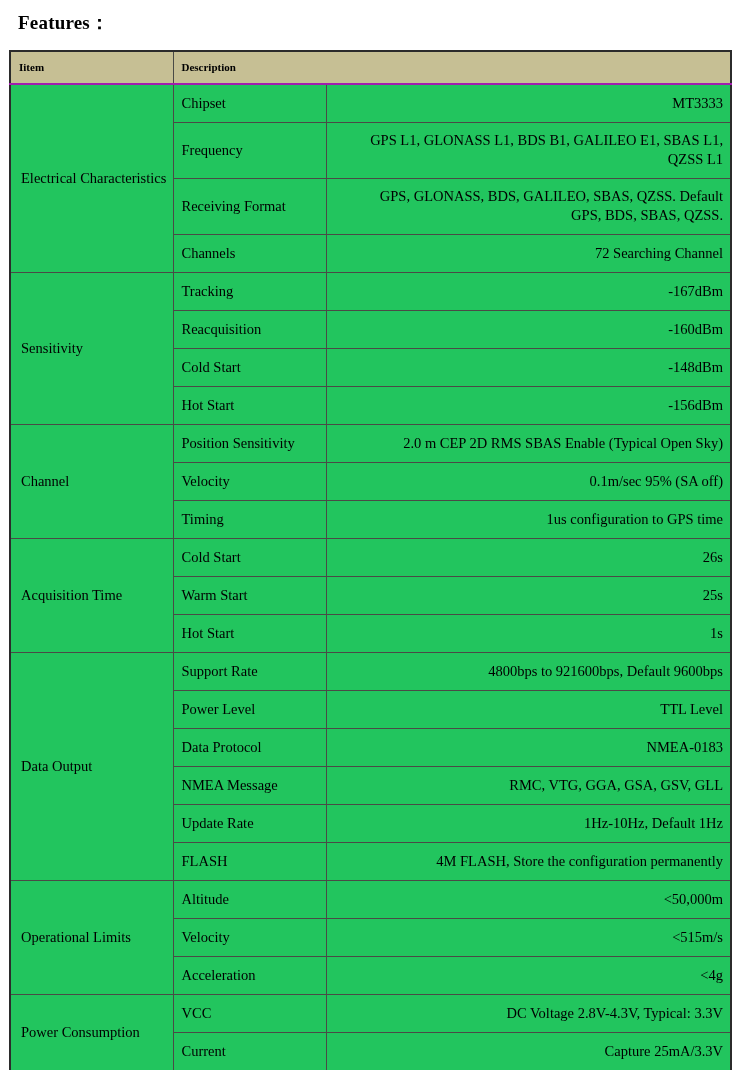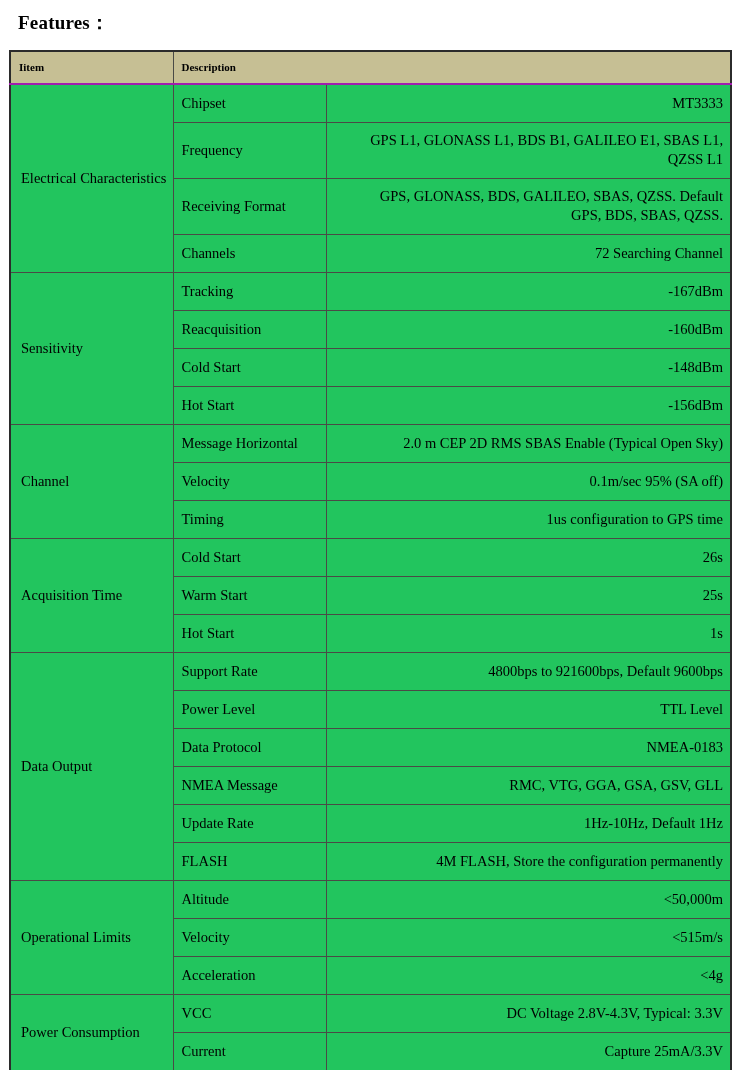--- a/index.html
+++ b/index.html
@@ -131,21 +131,21 @@
         <tr class="row-1">
           <td class="item-cell">Cold Start</td>
           <td class="desc-cell">-148dBm</td>
         </tr>
         <tr class="row-1">
           <td class="item-cell">Hot Start</td>
           <td class="desc-cell">-156dBm</td>
         </tr>
         <tr class="row-1">
           <td class="cat-cell" rowspan="3">Channel</td>
-          <td class="item-cell">Message Horizontal</td>
+          <td class="item-cell">Position Sensitivity</td>
           <td class="desc-cell">2.0 m CEP 2D RMS SBAS Enable (Typical Open Sky)</td>
         </tr>
         <tr class="row-1">
           <td class="item-cell">Velocity</td>
           <td class="desc-cell">0.1m/sec 95% (SA off)</td>
         </tr>
         <tr class="row-1">
           <td class="item-cell">Timing</td>
           <td class="desc-cell">1us configuration to GPS time</td>
         </tr>

